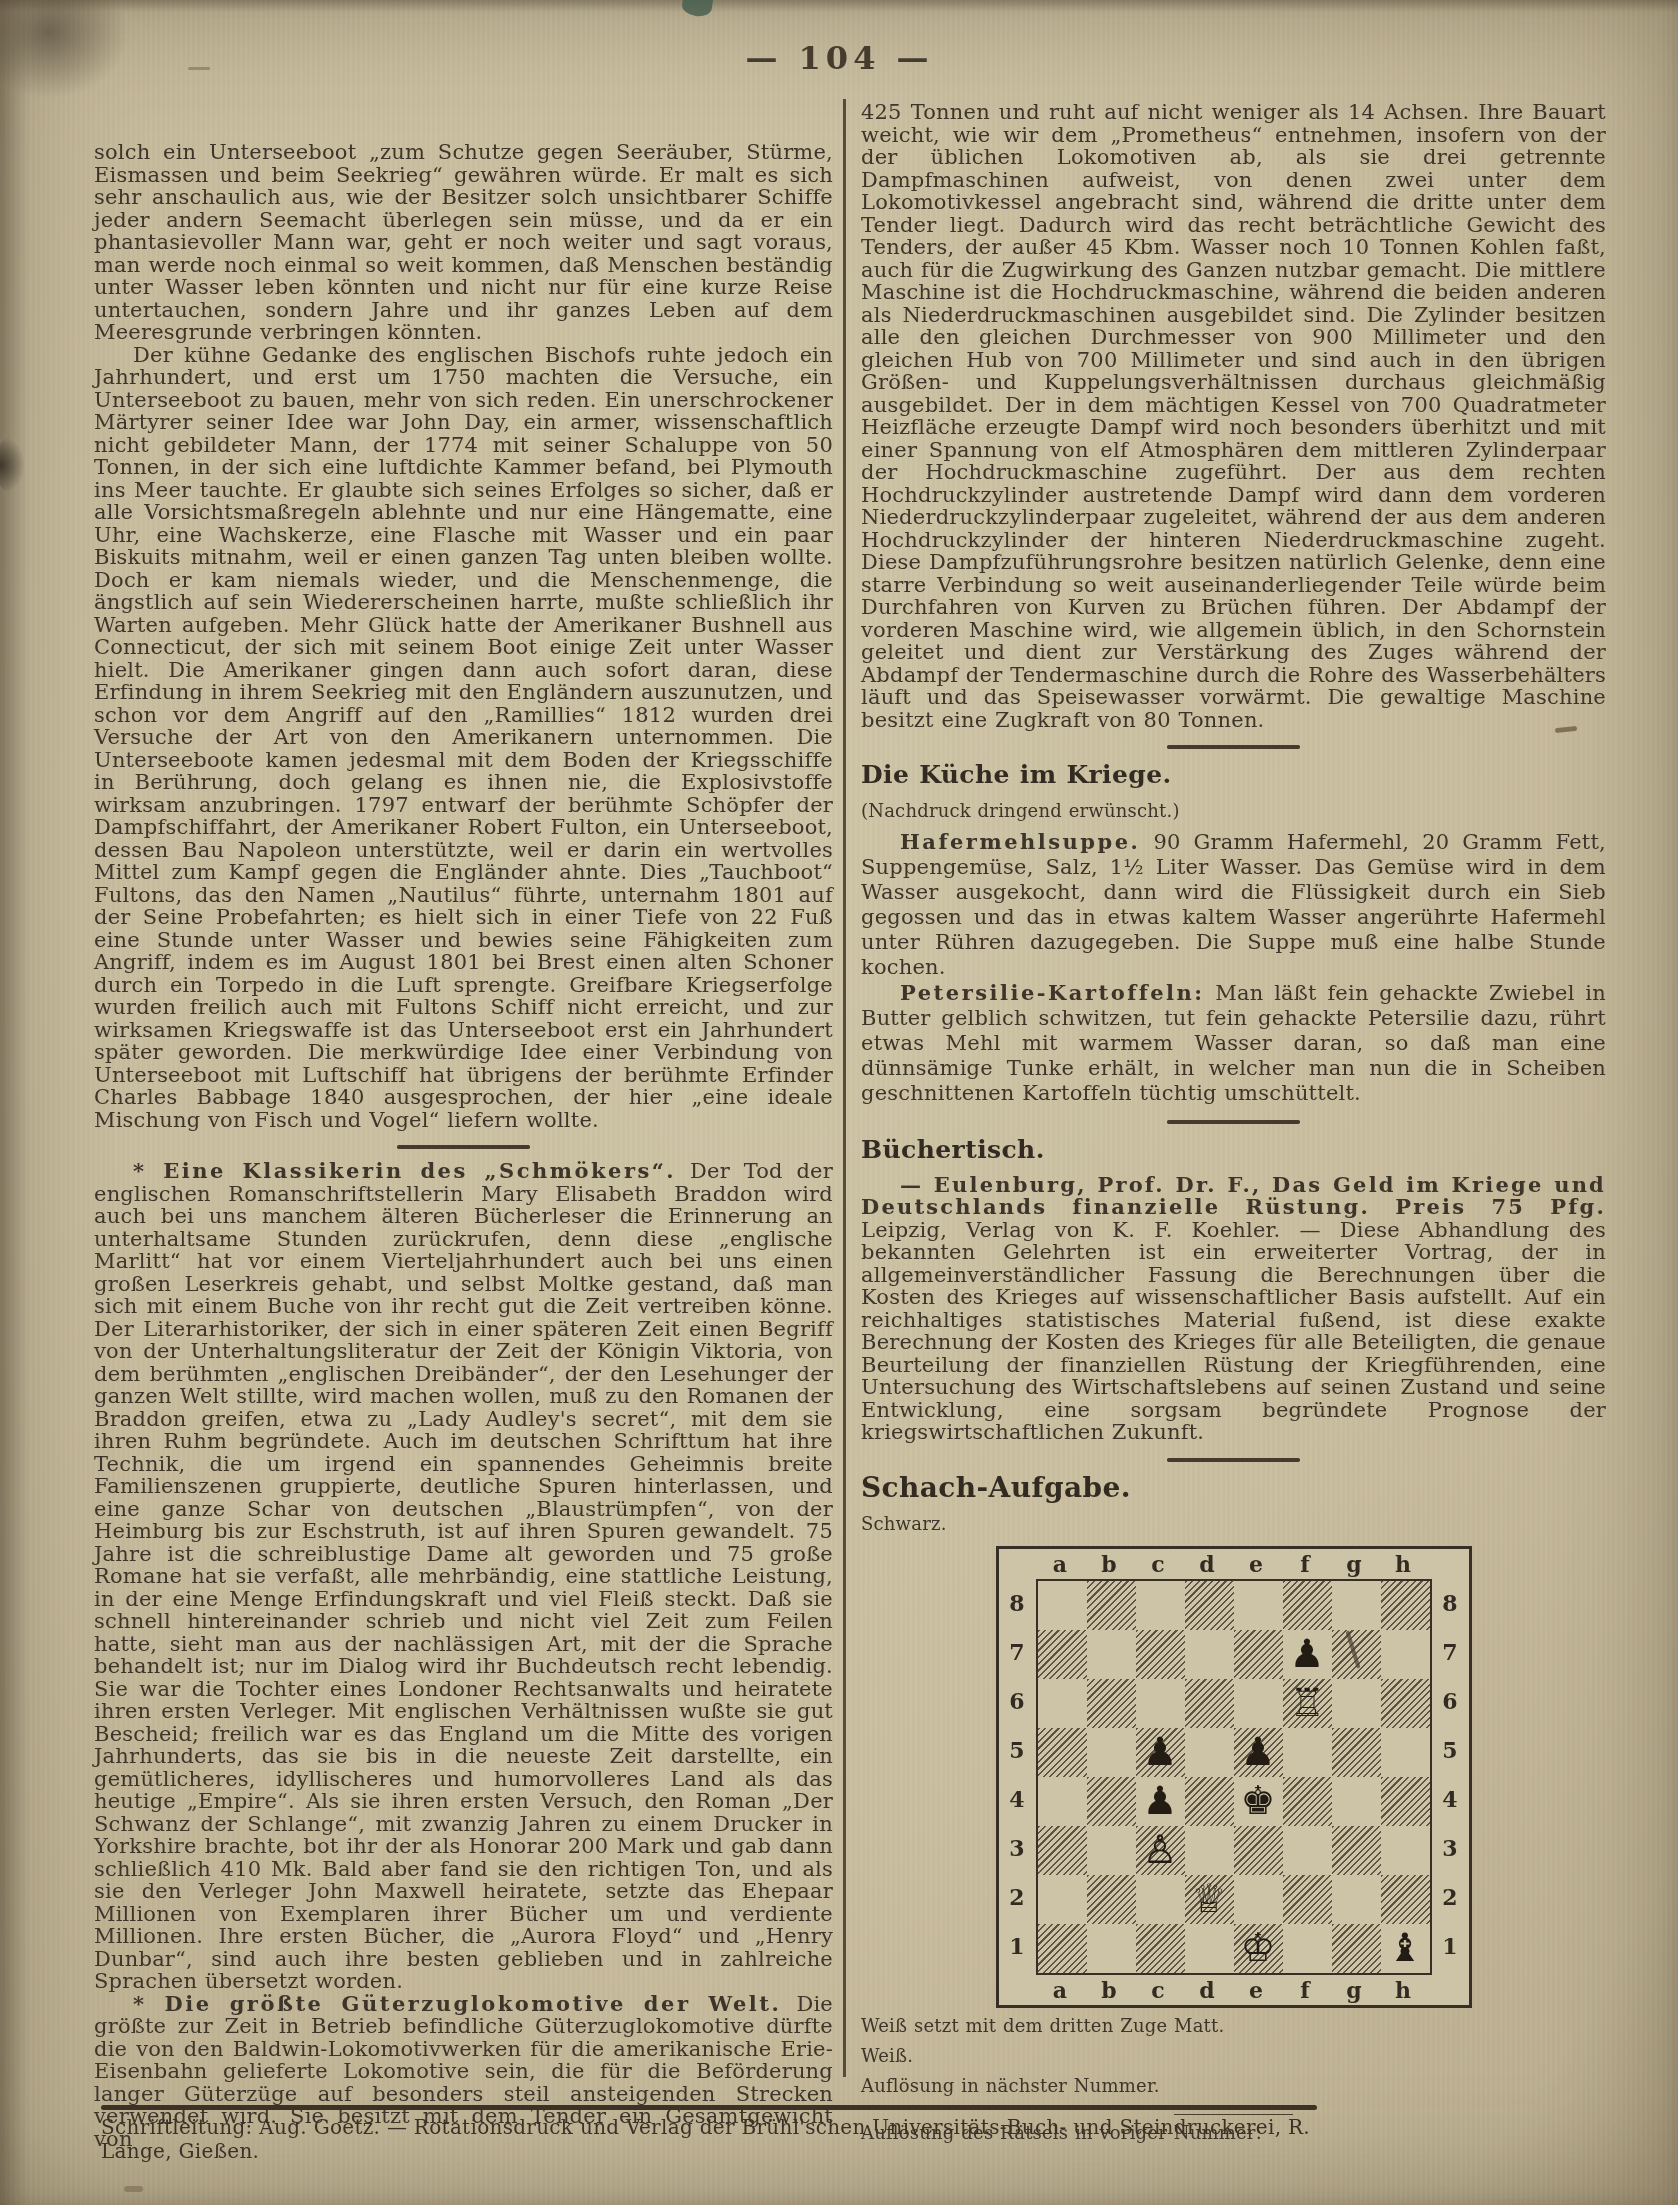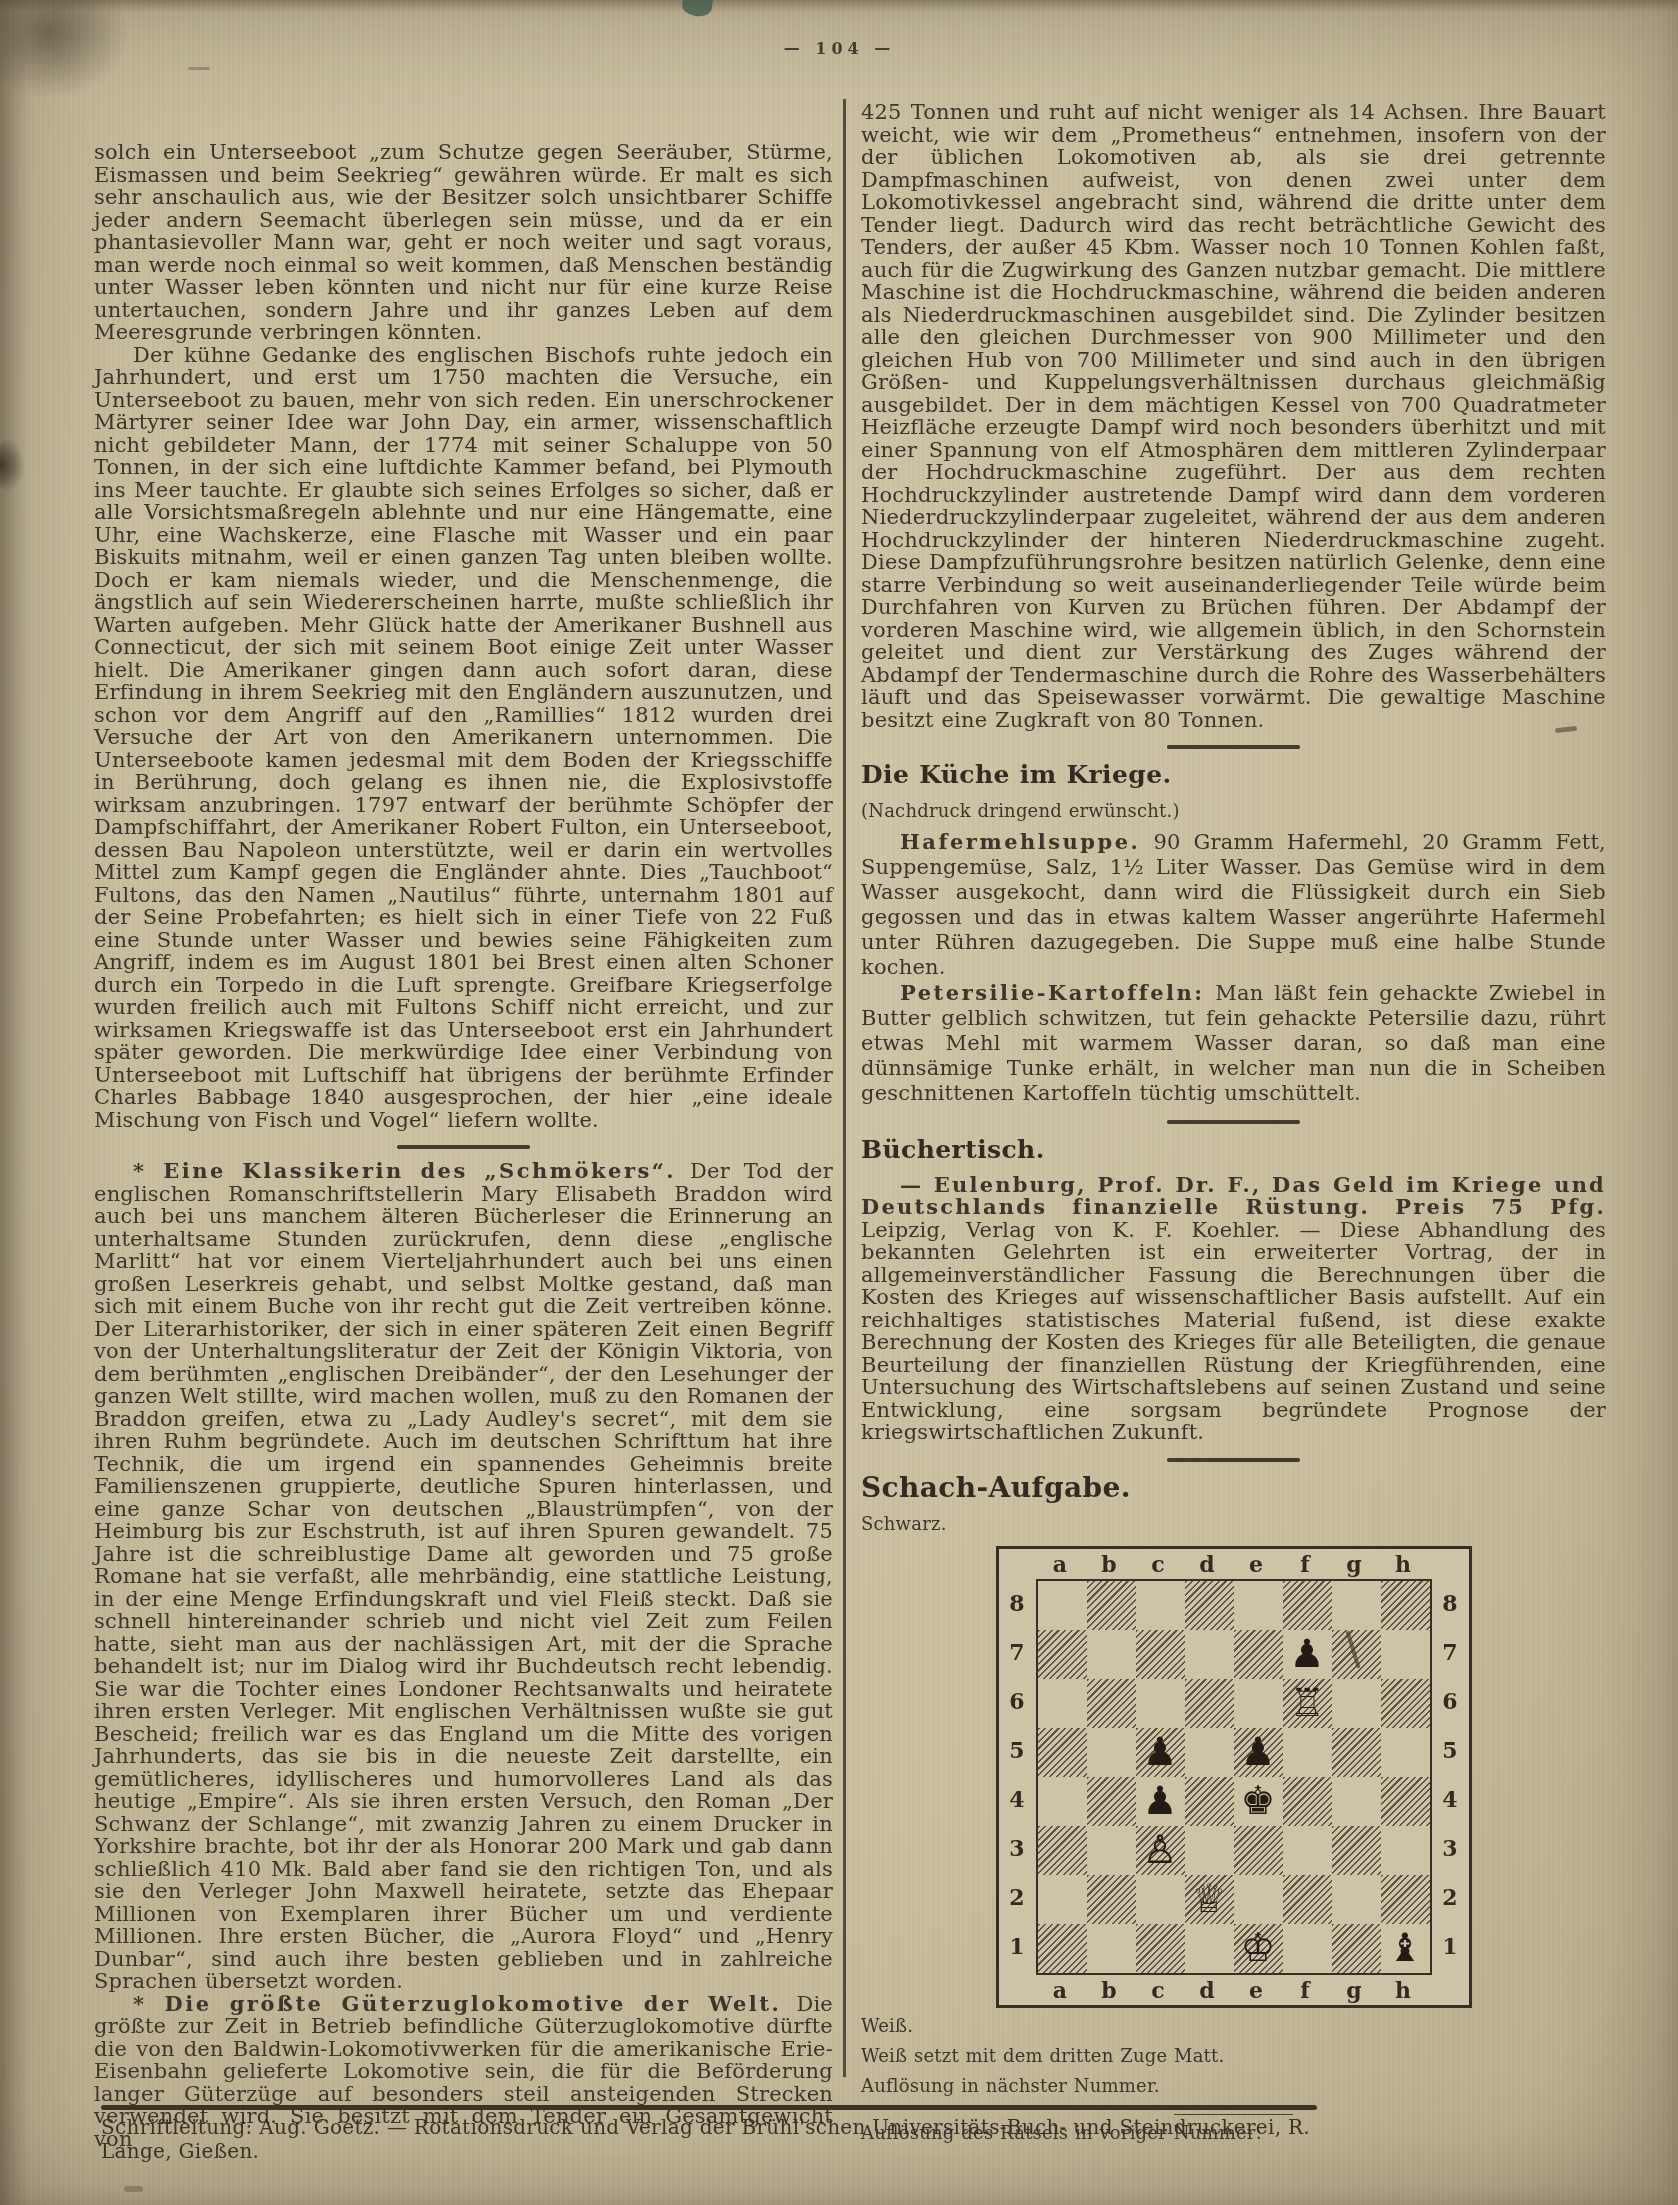--- a/index.html
+++ b/index.html
@@ -11,21 +11,21 @@
     overflow:hidden;
     font-family:"DejaVu Serif", serif;
     color:#3d342a;
   }
   .page::before{ 
     content:"";position:absolute;inset:0;pointer-events:none;
     background:repeating-linear-gradient(90deg, rgba(255,255,255,.02) 0 2.5px, rgba(60,48,34,.02) 2.5px 5px);
   }
   .page-number{
     position:absolute;top:39px;left:0;width:1679px;
-    text-align:center;font-size:16px;font-weight:bold;letter-spacing:5px;color:#453b2e;
+    text-align:center;font-size:32px;font-weight:bold;letter-spacing:5px;color:#453b2e;
   }
   .col{position:absolute;top:101px;text-align:justify;font-size:21px;line-height:22.5px;letter-spacing:0.2px;word-spacing:0.8px;hyphens:auto;}
   .col-left{left:94px;width:739px;margin-top:40px;}
   .col-right{left:861px;width:745px;}
   .col p{margin:0;}
   p.indent{text-indent:39px;}
   .lead{letter-spacing:2.5px;font-weight:bold;}
   .lead-spaced{letter-spacing:2.2px;font-weight:bold;}
   .recipe{line-height:25px;margin-top:1.7px;}
   .rule-short{width:133px;height:4.2px;background:#453a2c;margin:14.3px auto 11px auto;border-radius:1.7px;}
@@ -228,22 +228,22 @@
             <div class="flabel">e</div>
             <div class="flabel">f</div>
             <div class="flabel">g</div>
             <div class="flabel">h</div>
           </div>
           <div class="corner"></div>
         </div>
         <div class="stroke-artifact"></div>
       </div>
 
+    <div class="center-note">Weiß setzt mit dem dritten Zuge Matt.</div>
     <div class="center-note">Weiß.</div>
-    <div class="center-note">Weiß setzt mit dem dritten Zuge Matt.</div>
     <div class="center-note">Auflösung in nächster Nummer.</div>
     <div class="rule-double"></div>
     <div class="center-note">Auflösung des Rätsels in voriger Nummer:</div>
   </div>
 
   <div class="footer-rule"></div>
   <div class="footer-text">Schriftleitung: Aug. Goetz. — Rotationsdruck und Verlag der Brühl'schen Universitäts-Buch- und Steindruckerei, R. Lange, Gießen.</div>
 
 </div>
 

